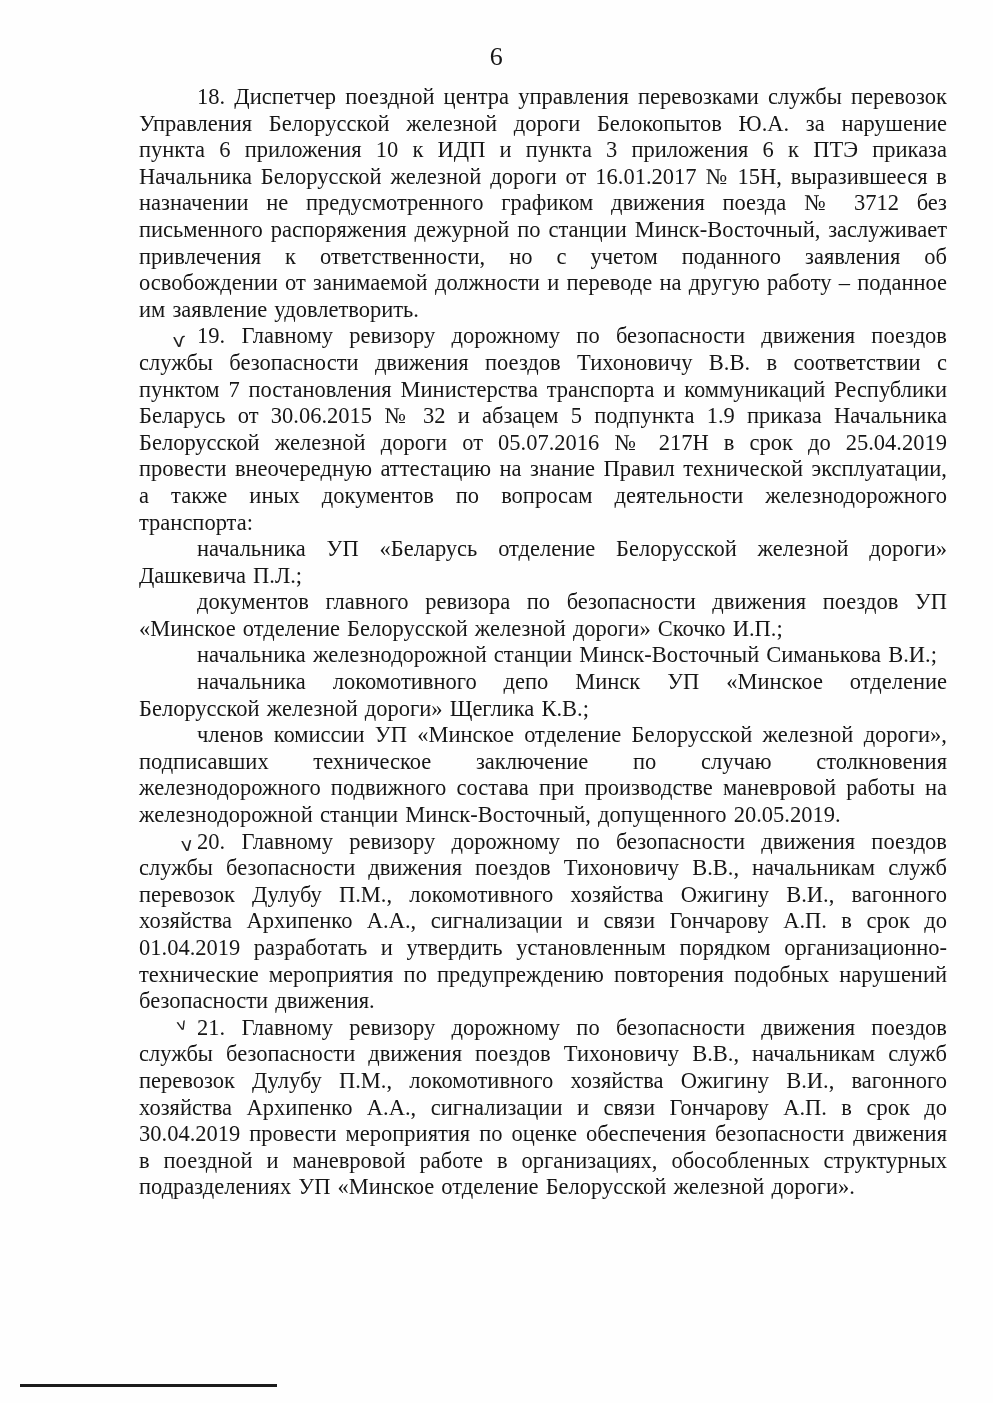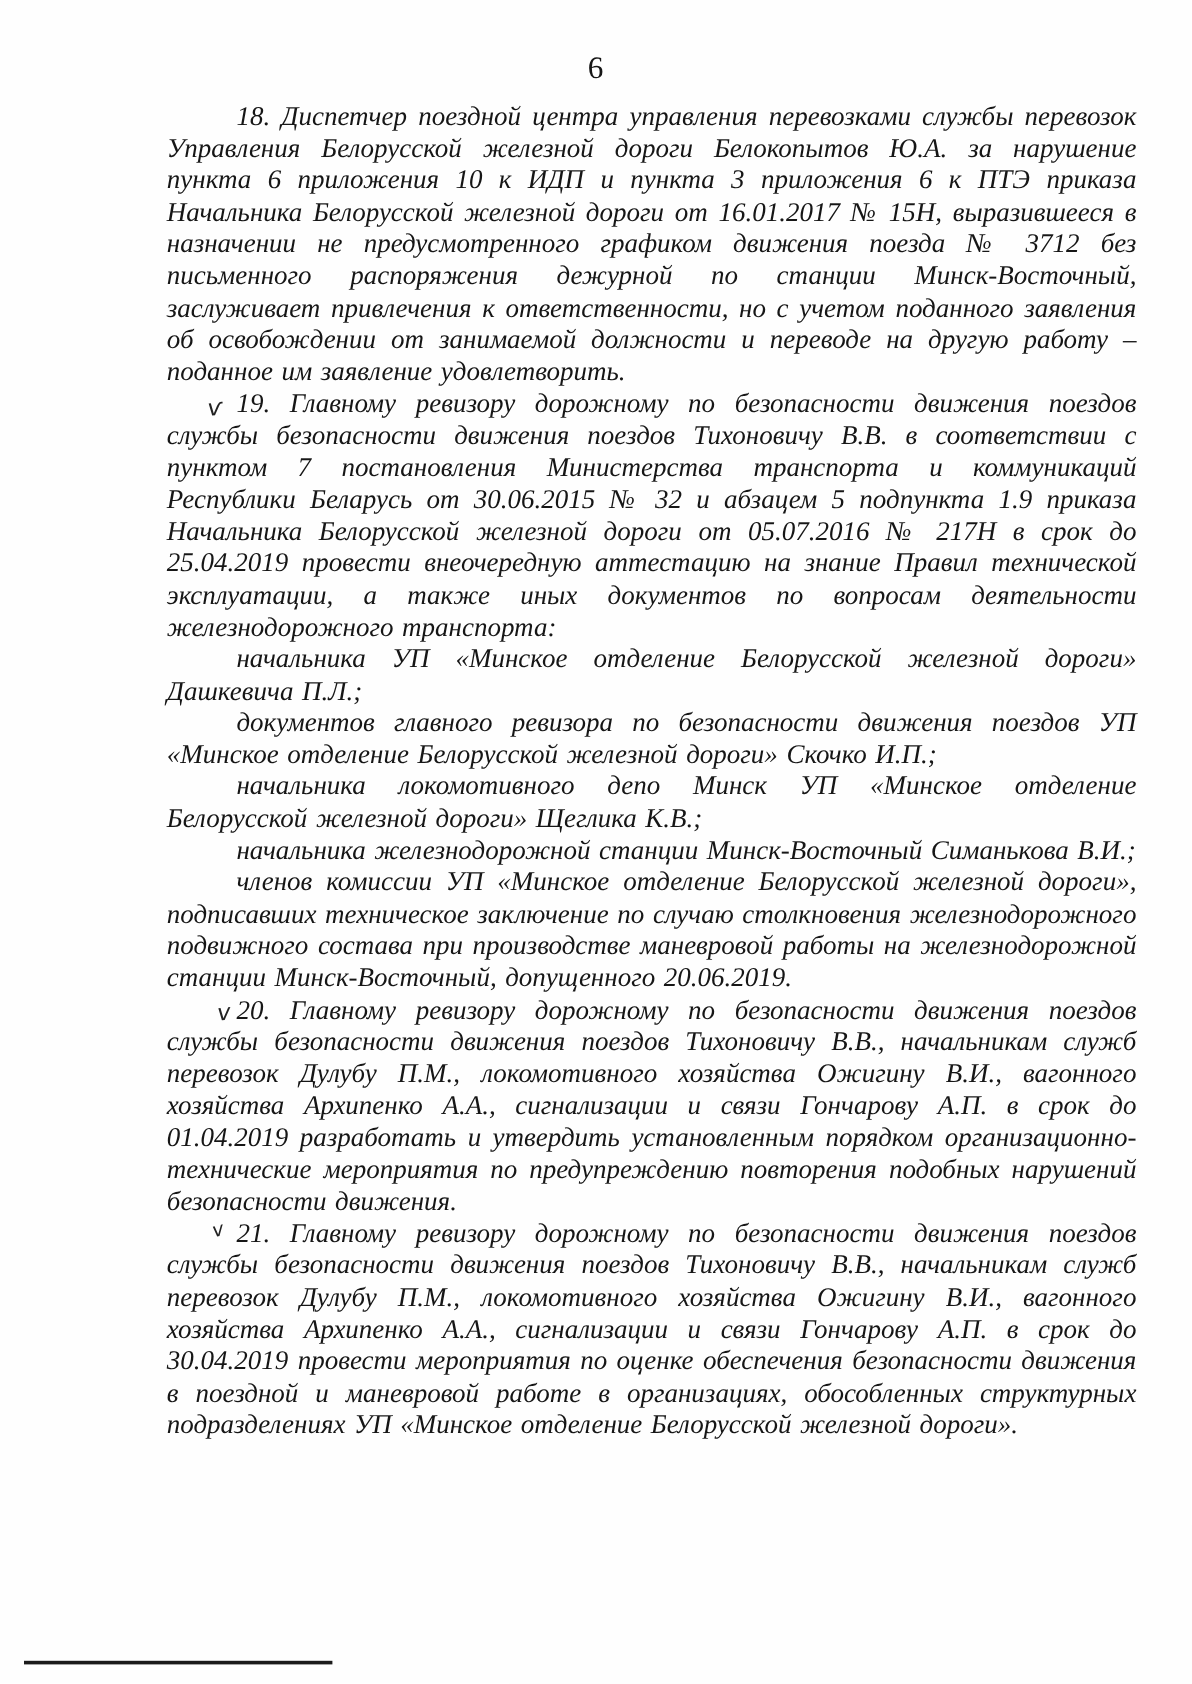--- a/index.html
+++ b/index.html
@@ -26,21 +26,20 @@
     letter-spacing: 0.5px;
   }
   .content {
     position: absolute;
     top: 84px;
     left: 139px;
     width: 808px;
     font-size: 22.5px;
     line-height: 26.6px;
     text-align: justify;
-    font-style: italic;
   }
   .content p {
     margin: 0;
     padding: 0;
     text-indent: 58px;
     position: relative;
     word-spacing: 1.5px;
   }
   .tick {
     position: absolute;
@@ -68,29 +67,29 @@
 <div class="page">
 
   <div class="page-number">6</div>
 
   <div class="content">
 
     <p><span>18. Диспетчер поездной центра управления перевозками службы перевозок Управления Белорусской железной дороги Белокопытов Ю.А. за нарушение пункта 6 приложения 10 к ИДП и пункта 3 приложения 6 к ПТЭ приказа Начальника Белорусской железной дороги от 16.01.2017 № 15Н, выразившееся в назначении не предусмотренного графиком движения поезда № 3712 без письменного распоряжения дежурной по станции Минск-Восточный, заслуживает привлечения к ответственности, но с учетом поданного заявления об освобождении от занимаемой должности и переводе на другую работу – поданное им заявление удовлетворить.</span></p>
 
     <p><span class="tick tick-19">ѵ</span><span>19. Главному ревизору дорожному по безопасности движения поездов службы безопасности движения поездов Тихоновичу В.В. в соответствии с пунктом 7 постановления Министерства транспорта и коммуникаций Республики Беларусь от 30.06.2015 № 32 и абзацем 5 подпункта 1.9 приказа Начальника Белорусской железной дороги от 05.07.2016 № 217Н в срок до 25.04.2019 провести внеочередную аттестацию на знание Правил технической эксплуатации, а также иных документов по вопросам деятельности железнодорожного транспорта:</span></p>
 
-    <p><span>начальника УП «Минское отделение Белорусской железной дороги» Дашкевича П.Л.;</span></p>
+    <p><span>начальника УП «Беларусь отделение Белорусской железной дороги» Дашкевича П.Л.;</span></p>
 
     <p><span>документов главного ревизора по безопасности движения поездов УП «Минское отделение Белорусской железной дороги» Скочко И.П.;</span></p>
 
+    <p><span>начальника железнодорожной станции Минск-Восточный Симанькова В.И.;</span></p>
+
     <p><span>начальника локомотивного депо Минск УП «Минское отделение Белорусской железной дороги» Щеглика К.В.;</span></p>
 
-    <p><span>начальника железнодорожной станции Минск-Восточный Симанькова В.И.;</span></p>
-
-    <p><span>членов комиссии УП «Минское отделение Белорусской железной дороги», подписавших техническое заключение по случаю столкновения железнодорожного подвижного состава при производстве маневровой работы на железнодорожной станции Минск-Восточный, допущенного 20.06.2019.</span></p>
+    <p><span>членов комиссии УП «Минское отделение Белорусской железной дороги», подписавших техническое заключение по случаю столкновения железнодорожного подвижного состава при производстве маневровой работы на железнодорожной станции Минск-Восточный, допущенного 20.05.2019.</span></p>
 
     <p><span class="tick tick-20">v</span><span>20. Главному ревизору дорожному по безопасности движения поездов службы безопасности движения поездов Тихоновичу В.В., начальникам служб перевозок Дулубу П.М., локомотивного хозяйства Ожигину В.И., вагонного хозяйства Архипенко А.А., сигнализации и связи Гончарову А.П. в срок до 01.04.2019 разработать и утвердить установленным порядком организационно-технические мероприятия по предупреждению повторения подобных нарушений безопасности движения.</span></p>
 
     <p><span class="tick tick-21">v</span><span>21. Главному ревизору дорожному по безопасности движения поездов службы безопасности движения поездов Тихоновичу В.В., начальникам служб перевозок Дулубу П.М., локомотивного хозяйства Ожигину В.И., вагонного хозяйства Архипенко А.А., сигнализации и связи Гончарову А.П. в срок до 30.04.2019 провести мероприятия по оценке обеспечения безопасности движения в поездной и маневровой работе в организациях, обособленных структурных подразделениях УП «Минское отделение Белорусской железной дороги».</span></p>
 
   </div>
 
   <div class="footnote-line"></div>
 
 </div>

